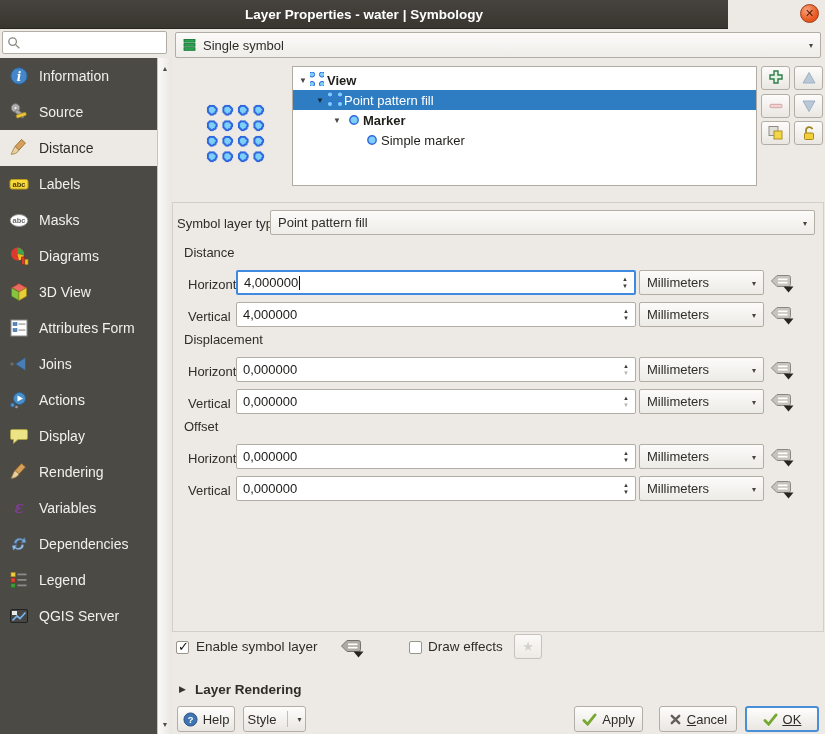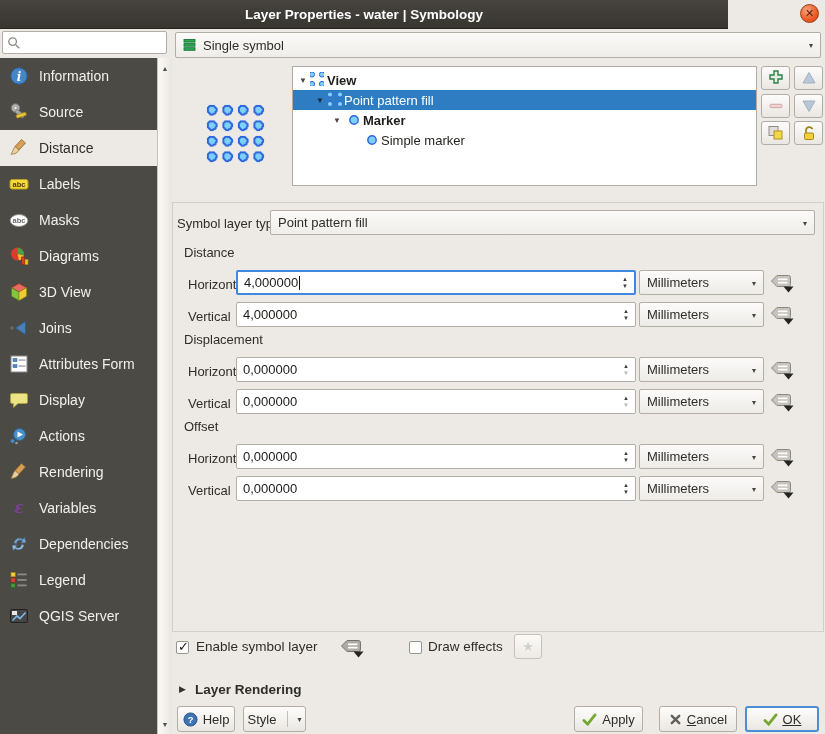--- a/index.html
+++ b/index.html
@@ -176,49 +176,49 @@
     <div class="side-item">
       <svg width="20" height="20" viewBox="0 0 20 20">
         <path d="M10,1.5 L17.5,5.8 L10,10 L2.5,5.8 Z" fill="#e96a5f" stroke="#a83326" stroke-width="0.7"></path>
         <path d="M2.5,5.8 L10,10 L10,18.5 L2.5,14.2 Z" fill="#86c440" stroke="#4d7a1c" stroke-width="0.7"></path>
         <path d="M17.5,5.8 L10,10 L10,18.5 L17.5,14.2 Z" fill="#e8cf35" stroke="#a08a12" stroke-width="0.7"></path>
       </svg>
       <span>3D View</span>
     </div>
     <div class="side-item">
       <svg width="20" height="20" viewBox="0 0 20 20">
-        <circle cx="3" cy="10" r="1.7" fill="#6b6b6b"></circle>
-        <path d="M16.5,3.5 L6.5,10 L16.5,16.5 Z" fill="#4a7fb5" stroke="#2d5a8a" stroke-width="0.8"></path>
-      </svg>
-      <span>Joins</span>
-    </div>
-    <div class="side-item">
-      <svg width="20" height="20" viewBox="0 0 20 20">
         <rect x="2" y="2" width="16" height="16" fill="#fff" stroke="#8a8a8a"></rect>
         <rect x="4" y="4.5" width="4" height="3.2" fill="#5588c0" stroke="#34639a" stroke-width="0.5"></rect>
         <rect x="9.5" y="5.2" width="7" height="1.8" fill="#b8b8b8"></rect>
         <rect x="4" y="10.5" width="4" height="3.2" fill="#5588c0" stroke="#34639a" stroke-width="0.5"></rect>
         <rect x="9.5" y="11.2" width="7" height="1.8" fill="#b8b8b8"></rect>
       </svg>
       <span>Attributes Form</span>
     </div>
     <div class="side-item">
       <svg width="20" height="20" viewBox="0 0 20 20">
-        <path d="M3,3.5 h14 a1.5,1.5 0 0 1 1.5,1.5 v7 a1.5,1.5 0 0 1 -1.5,1.5 h-8 l-4.5,4 v-4 h-1.5 a1.5,1.5 0 0 1 -1.5,-1.5 v-7 a1.5,1.5 0 0 1 1.5,-1.5 z" fill="#ece387" stroke="#ada23e" stroke-width="0.8"></path>
-      </svg>
-      <span>Display</span>
+        <circle cx="3" cy="10" r="1.7" fill="#6b6b6b"></circle>
+        <path d="M16.5,3.5 L6.5,10 L16.5,16.5 Z" fill="#4a7fb5" stroke="#2d5a8a" stroke-width="0.8"></path>
+      </svg>
+      <span>Joins</span>
     </div>
     <div class="side-item">
       <svg width="20" height="20" viewBox="0 0 20 20">
         <circle cx="10.5" cy="8.5" r="6" fill="#4a90c8" stroke="#2d639a"></circle>
         <path d="M8.5,5.5 L14,8.5 L8.5,11.5 Z" fill="#fff"></path>
         <circle cx="3.5" cy="15" r="2" fill="#4a90c8" stroke="#2d639a" stroke-width="0.6"></circle>
         <circle cx="7.5" cy="17" r="1.3" fill="#9a9a9a"></circle>
       </svg>
       <span>Actions</span>
+    </div>
+    <div class="side-item">
+      <svg width="20" height="20" viewBox="0 0 20 20">
+        <path d="M3,3.5 h14 a1.5,1.5 0 0 1 1.5,1.5 v7 a1.5,1.5 0 0 1 -1.5,1.5 h-8 l-4.5,4 v-4 h-1.5 a1.5,1.5 0 0 1 -1.5,-1.5 v-7 a1.5,1.5 0 0 1 1.5,-1.5 z" fill="#ece387" stroke="#ada23e" stroke-width="0.8"></path>
+      </svg>
+      <span>Display</span>
     </div>
     <div class="side-item">
       <svg width="20" height="20" viewBox="0 0 20 20">
         <path d="M12.5,1.5 l4,3.5 -6.5,7 -4,-3.5 z" fill="#d6a05a" stroke="#8f5f23" stroke-width="0.8"></path>
         <path d="M6,8.5 l4,3.5 c-1,2.5 -4.5,4.5 -8,4.2 1.5,-2 2,-5 4,-7.7 z" fill="#e8d0a0" stroke="#9a7a40" stroke-width="0.8"></path>
       </svg>
       <span>Rendering</span>
     </div>
     <div class="side-item">
       <svg width="20" height="20" viewBox="0 0 20 20">

